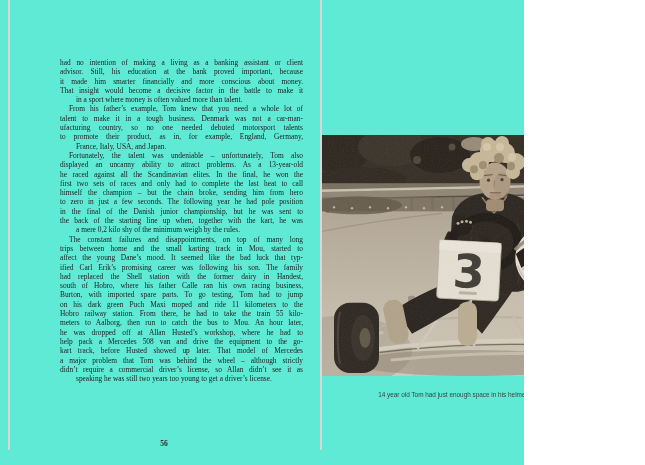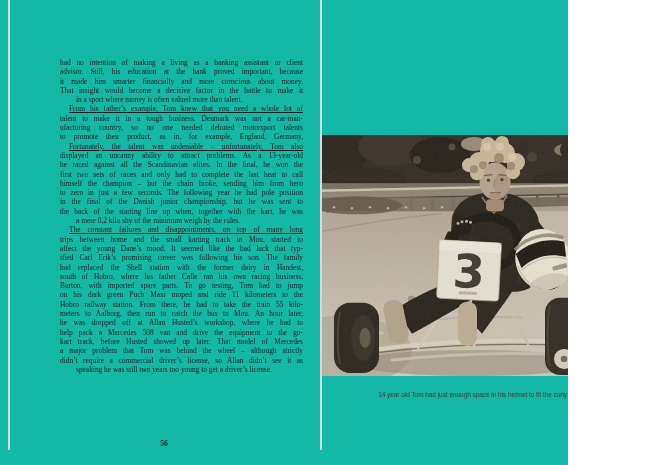--- a/index.html
+++ b/index.html
@@ -1,35 +1,35 @@
 <!DOCTYPE html>
 <html><head>
 <meta charset="utf-8">
 <style>
   html,body { margin:0; padding:0; background:#ffffff; }
   #canvas {
-    position:relative; width:568px; height:465px; background:#14b8a6;
+    position:relative; width:524px; height:465px; background:#5eead4;
     font-family:"Liberation Serif", serif; overflow:hidden;
   }
   .edge-line { position:absolute; top:0; width:1.5px; height:450px; background:#d8d8d8; }
   .edge-left   { left:8px; }
   .edge-gutter { left:320px; }
   .edge-right  { left:641px; }
 
   
   #text-block {
     position:absolute; left:60px; top:58px; width:243px;
     color:#1e1e20; font-size:7.4px;
   }
   .tl {
     line-height:9.3px; height:9.3px; overflow:visible; white-space:nowrap;
     text-align:justify; text-align-last:justify; white-space:normal;
   }
   .tl.last { text-align-last:left;padding-left:16px; }
-  .tl.ind  { text-indent:9px;text-decoration:underline; }
+  .tl.ind  { text-indent:9px; }
 
   #page-number {
     position:absolute; left:8px; top:419px; width:312px; text-align:center;
     font-size:7.6px; font-weight:bold; color:#2c2c2c;margin-top:20px;
   }
 
   
   #photo-wrap { position:absolute; left:322px; top:135px; width:315px; height:241px; }
   #photo-wrap svg { display:block; width:315px; height:241px; }
 
@@ -51,20 +51,21 @@
     <div id="text-block">
         <div class="tl">had no intention of making a living as a banking assistant or client</div>
         <div class="tl">advisor. Still, his education at the bank proved important, because</div>
         <div class="tl">it made him smarter financially and more conscious about money.</div>
         <div class="tl">That insight would become a decisive factor in the battle to make it</div>
         <div class="tl last">in a sport where money is often valued more than talent.</div>
         <div class="tl ind">From his father’s example, Tom knew that you need a whole lot of</div>
         <div class="tl">talent to make it in a tough business. Denmark was not a car-man-</div>
         <div class="tl">ufacturing country, so no one needed debuted motorsport talents</div>
         <div class="tl">to promote their product, as in, for example, England, Germany,</div>
+        <div class="tl last">France, Italy, USA, and Japan.</div>
         <div class="tl ind">Fortunately, the talent was undeniable – unfortunately, Tom also</div>
         <div class="tl">displayed an uncanny ability to attract problems. As a 13-year-old</div>
         <div class="tl">he raced against all the Scandinavian elites. In the final, he won the</div>
         <div class="tl">first two sets of races and only had to complete the last heat to call</div>
         <div class="tl">himself the champion – but the chain broke, sending him from hero</div>
         <div class="tl">to zero in just a few seconds. The following year he had pole position</div>
         <div class="tl">in the final of the Danish junior championship, but he was sent to</div>
         <div class="tl">the back of the starting line up when, together with the kart, he was</div>
         <div class="tl last">a mere 0,2 kilo shy of the minimum weigh by the rules.</div>
         <div class="tl ind">The constant failures and disappointments, on top of many long</div>

